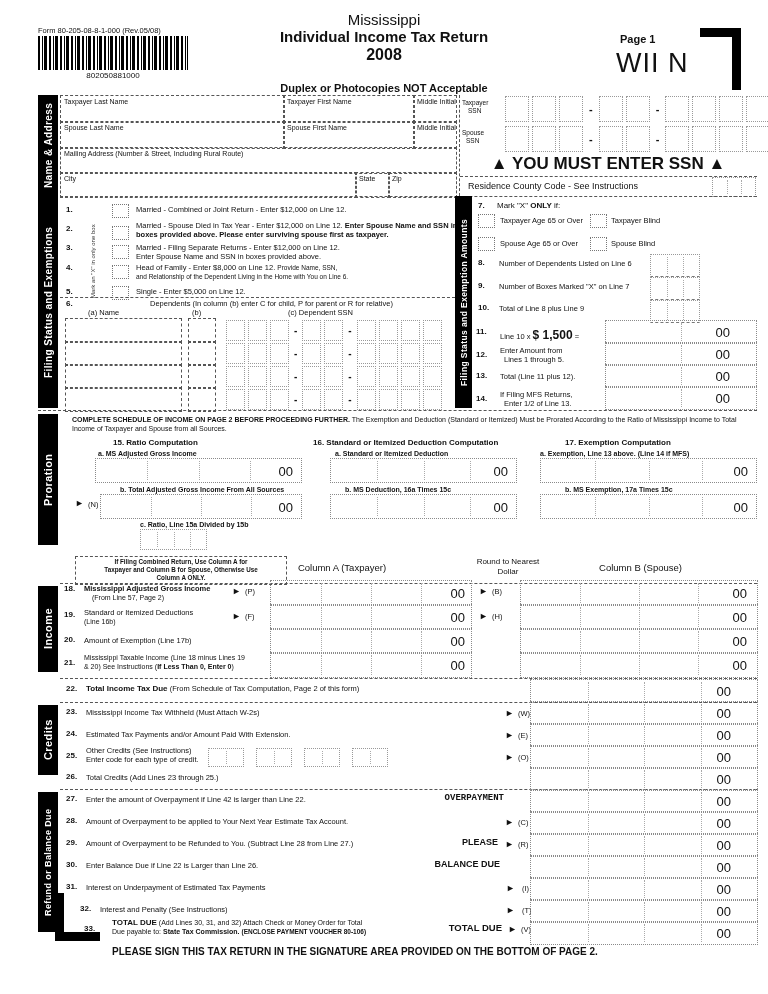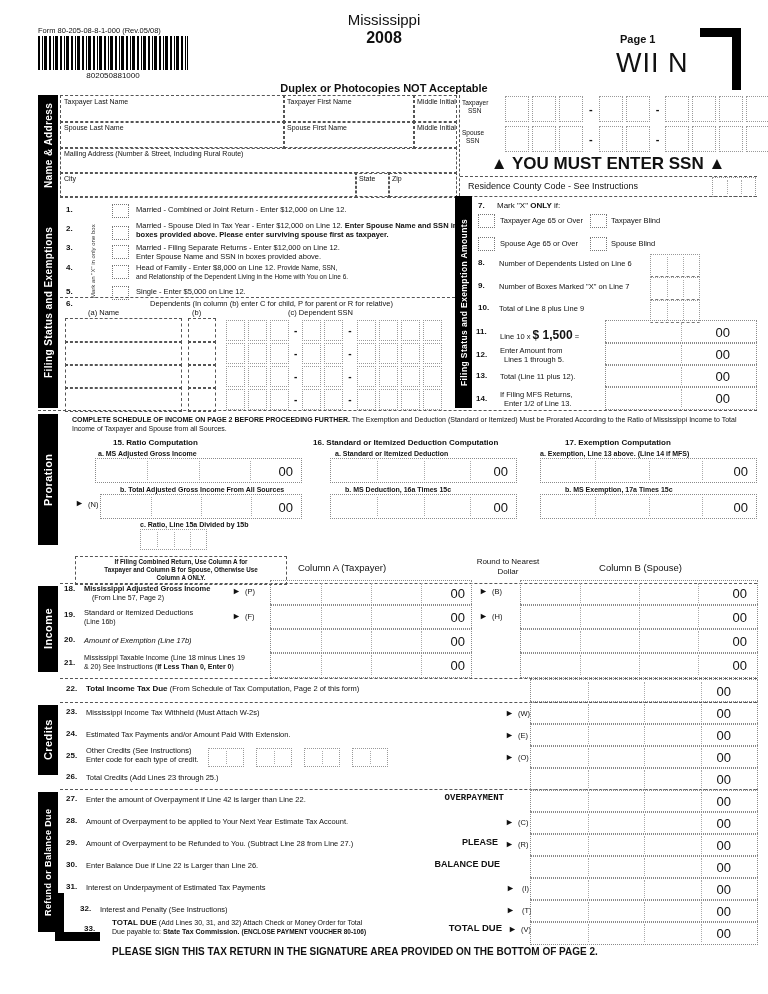--- a/index.html
+++ b/index.html
@@ -36,20 +36,21 @@
 <body>
 
 <div class="page">
 
   <div class="abs t75" style="left:38px;top:26px;">Form 80-205-08-8-1-000 (Rev.05/08)</div>
   <div class="barcode" style="left:38px;top:36px;width:150px;height:34px;"></div>
   <div class="abs t8 ctr" style="left:38px;top:71px;width:150px;">802050881000</div>
 
   <div class="abs ctr" style="left:214px;top:12px;width:340px;line-height:1.12;">
     <div class="t15">Mississippi</div>
+    <div class="t15 b">Individual Income Tax Return</div>
     <div class="t16 b">2008</div>
   </div>
   <div class="abs ctr t11 b" style="left:214px;top:82px;width:340px;">Duplex or Photocopies NOT Acceptable</div>
 
   <div class="abs t11 b" style="left:620px;top:33px;">Page 1</div>
   <div class="abs" style="left:616px;top:48px;font-size:27px;letter-spacing:1px;">WII N</div>
   <div class="corner" style="left:700px;top:28px;width:41px;height:9px;"></div>
   <div class="corner" style="left:732px;top:28px;width:9px;height:62px;"></div>
 
   <div class="vbar t10" style="left:38px;top:95px;width:20px;height:101px;">Name &amp; Address</div>
@@ -463,21 +464,21 @@
   <span class="abs tri" style="left:479px;top:612px;">►</span>
   <span class="abs t75" style="left:492px;top:612px;">(H)</span>
   <div class="amt" style="left:520px;top:604px;width:236px;height:24px;">
       <span class="cents" style="right:10px;">00</span>
       <i style="left: 25%;"></i>
       <i style="left: 50%;"></i>
       <i style="left: 75%;"></i>
     </div>
 
   <div class="abs t8 b" style="left:64px;top:635px;">20.</div>
-  <div class="abs t75" style="left:84px;top:636px;font-style:italic;">Amount of Exemption  (Line 17b)</div>
+  <div class="abs t75" style="left:84px;top:636px;">Amount of Exemption  (Line 17b)</div>
   <div class="amt" style="left:270px;top:628px;width:200px;height:24px;">
       <span class="cents" style="right:6px;">00</span>
       <i style="left: 25%;"></i>
       <i style="left: 50%;"></i>
       <i style="left: 75%;"></i>
     </div>
   <div class="amt" style="left:520px;top:628px;width:236px;height:24px;">
       <span class="cents" style="right:10px;">00</span>
       <i style="left: 25%;"></i>
       <i style="left: 50%;"></i>

